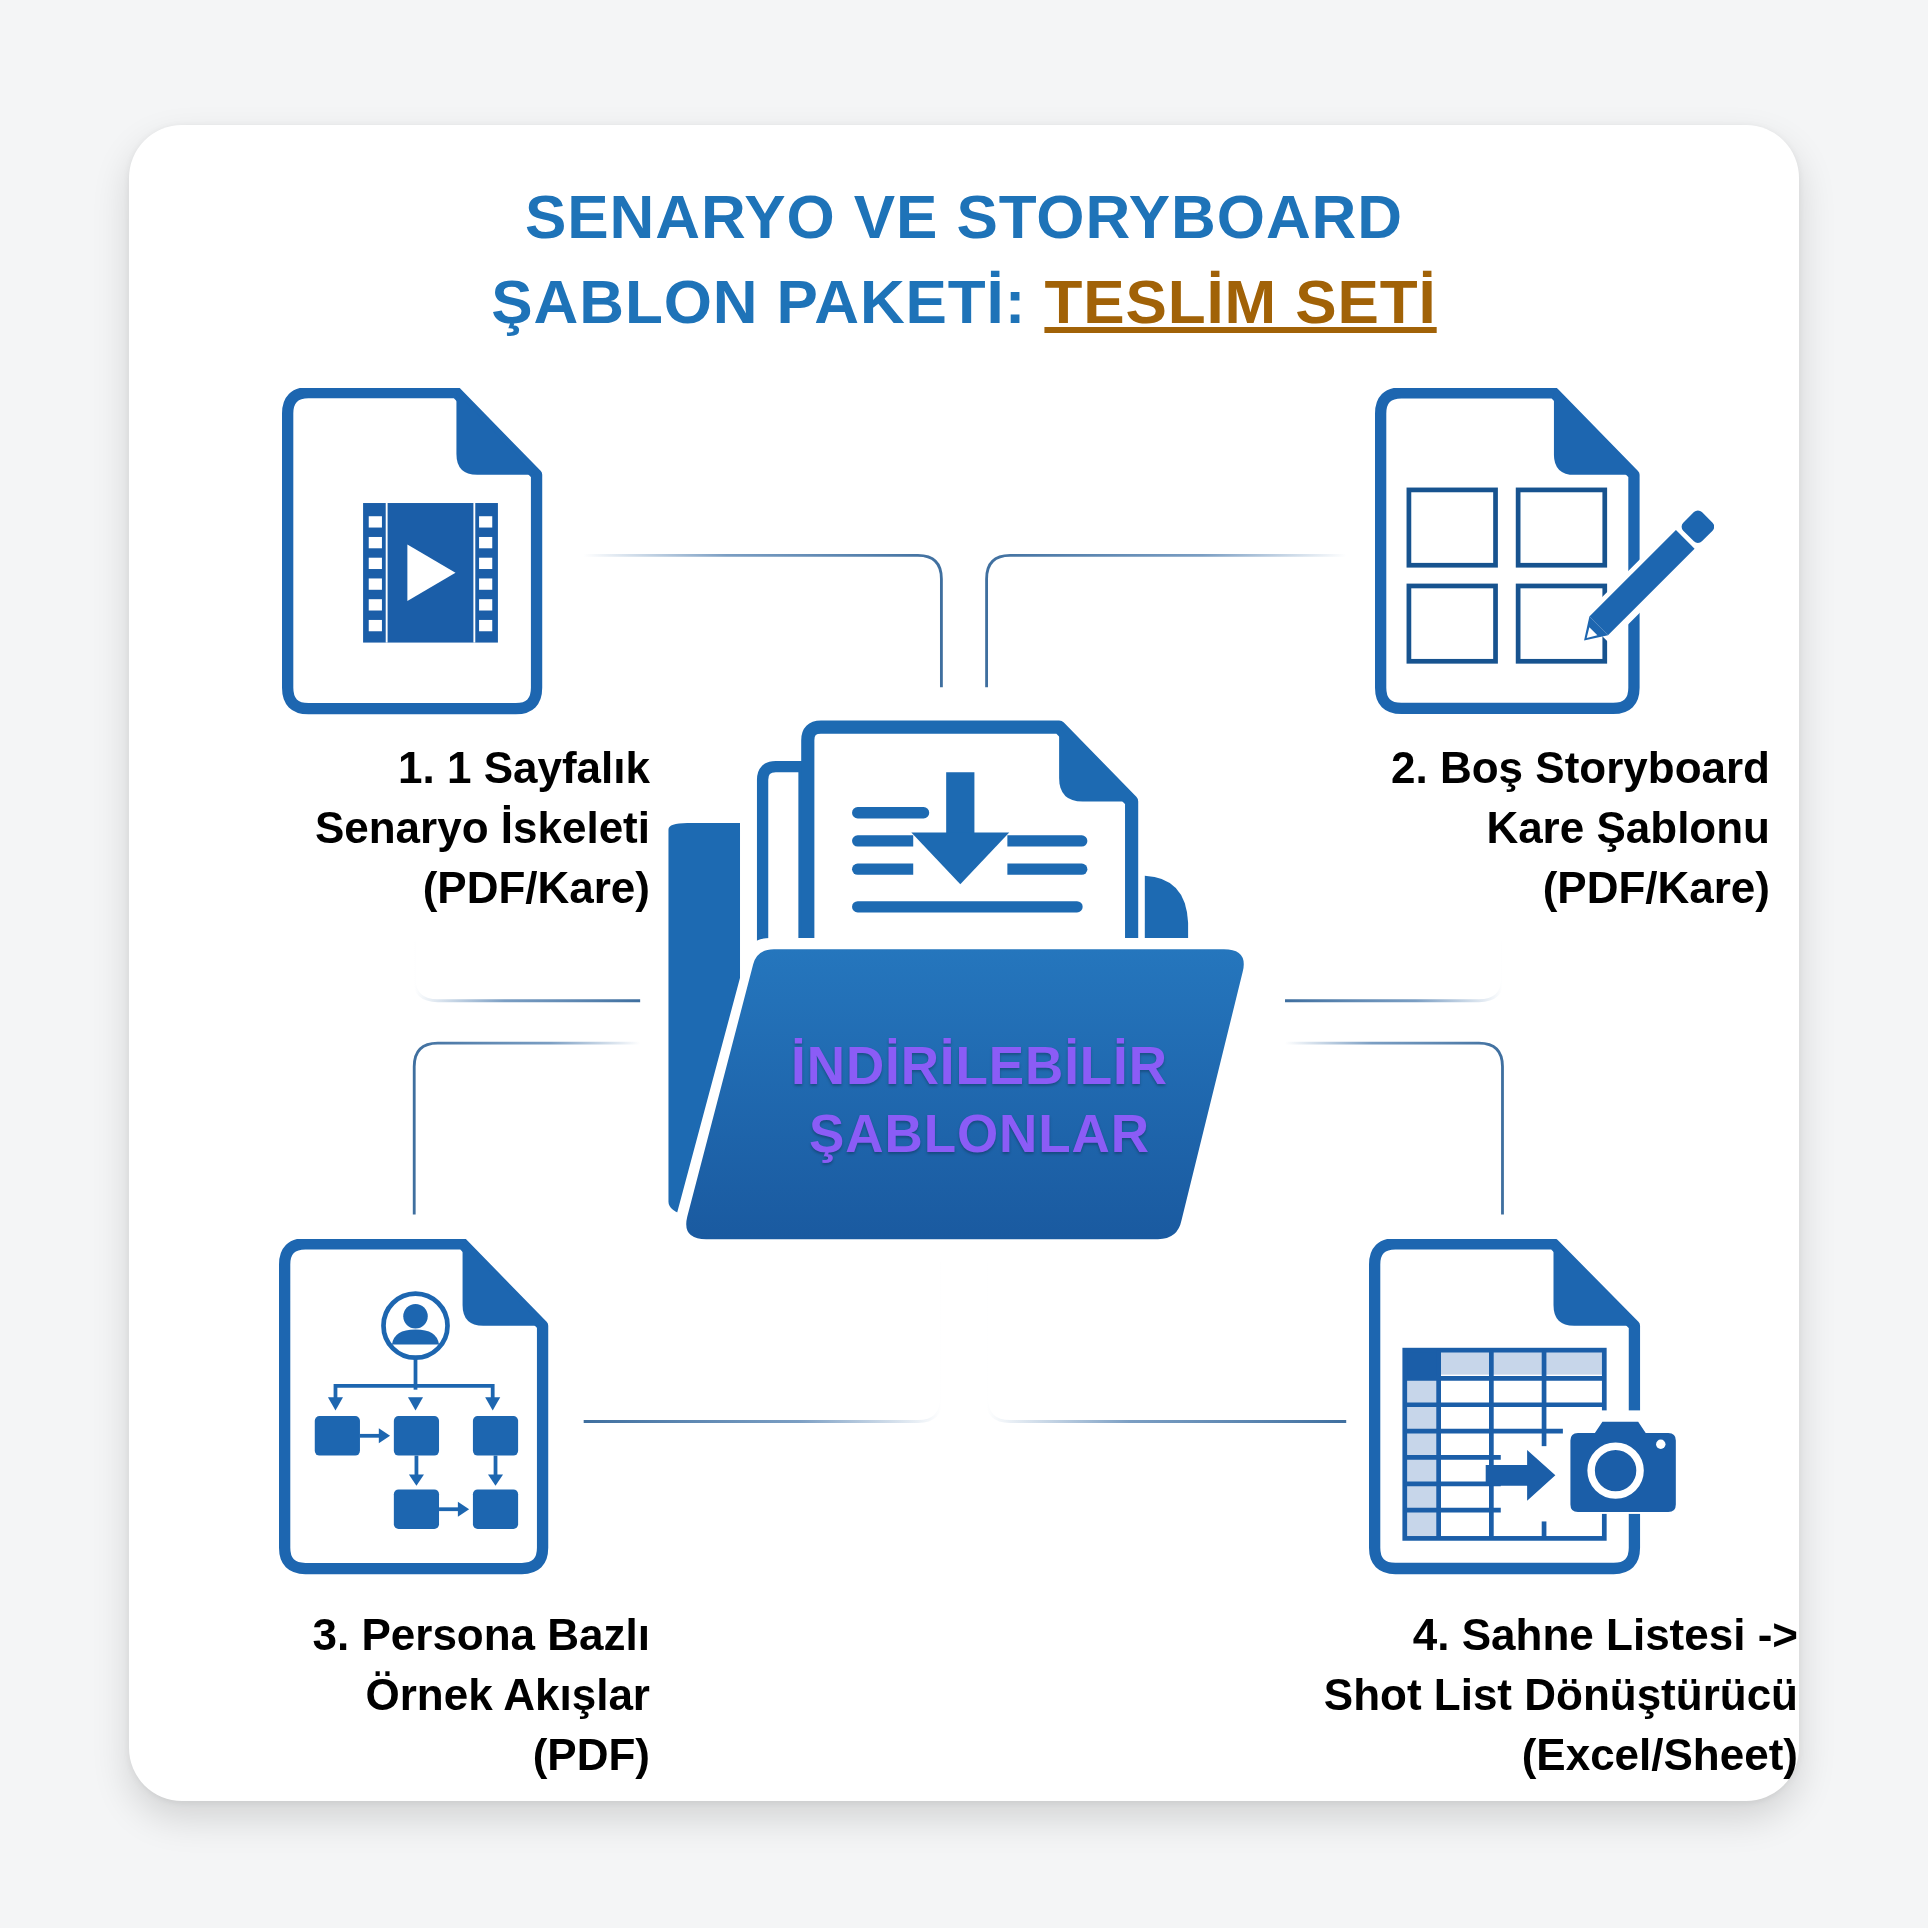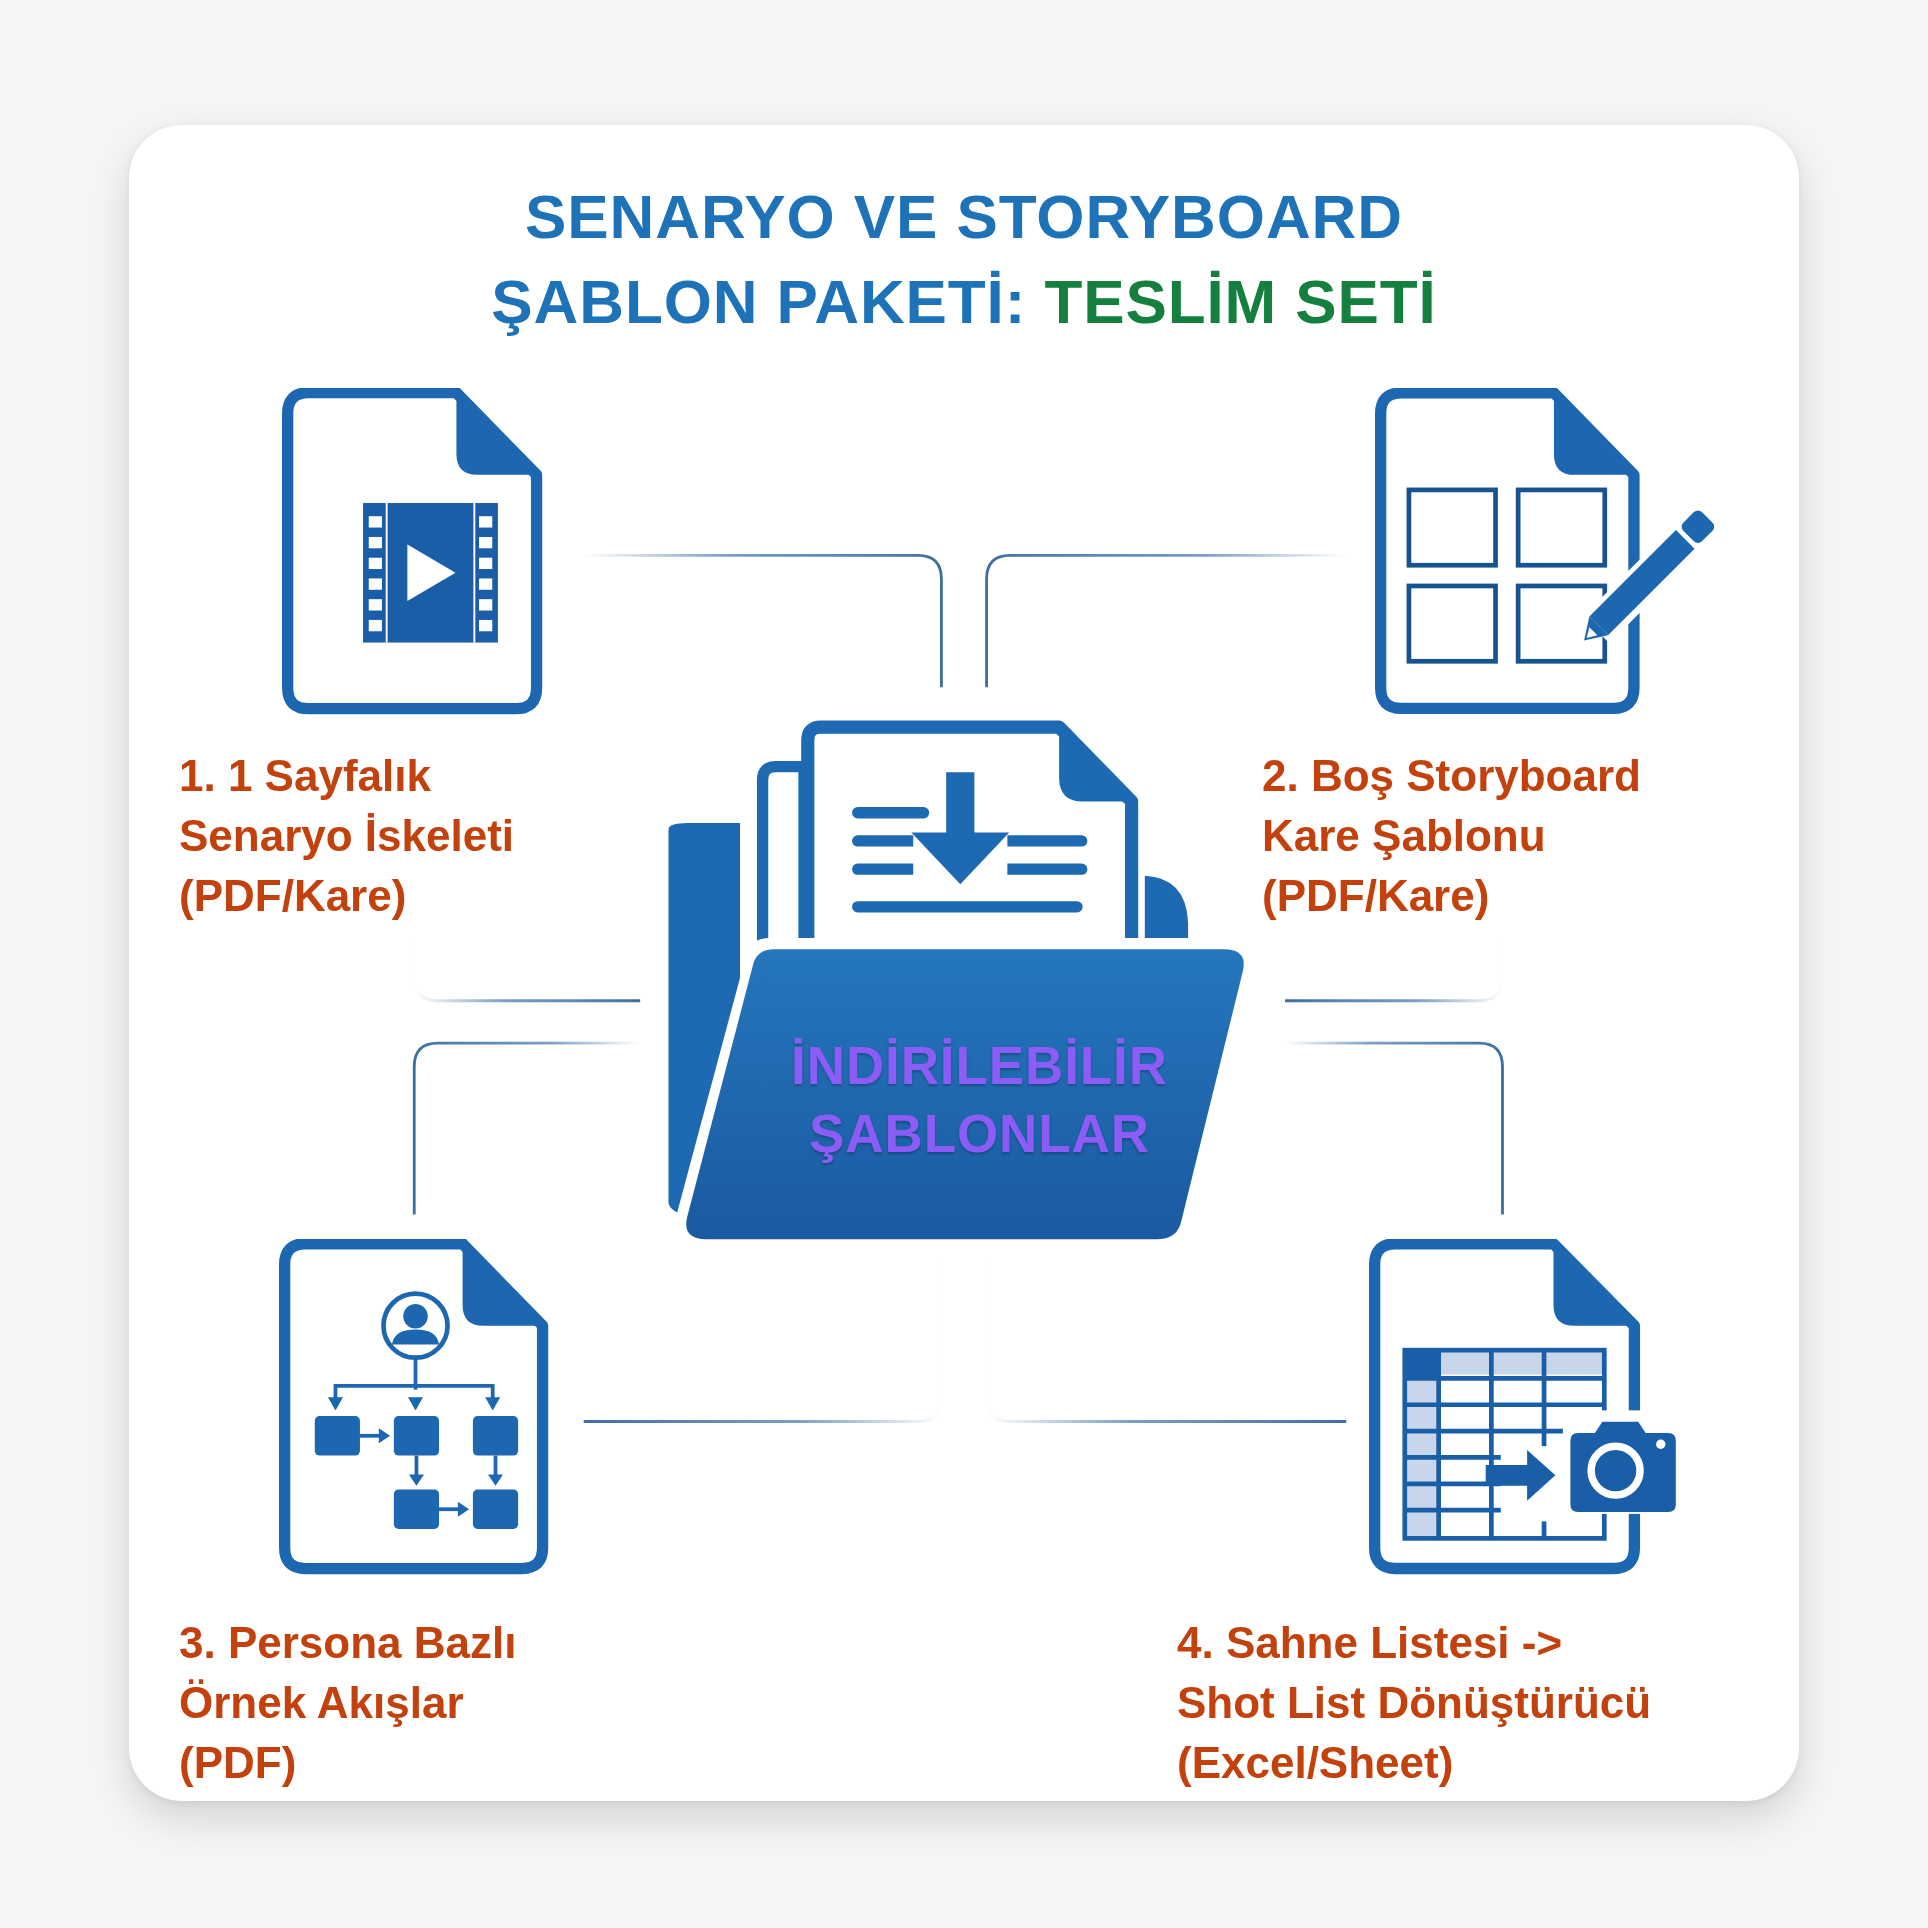--- a/index.html
+++ b/index.html
@@ -23,31 +23,30 @@
     left: 0; width: 1928px;
     text-align: center;
     font-weight: 700;
     font-size: 62px;
     letter-spacing: 0.9px;
     line-height: 83px;
     color: #1e73b8;
   }
   .title.l1 { top: 175px; }
   .title.l2 { top: 260px; }
-  .title .dark { color: #15803d; }
+  .title .dark { color: #a16207; text-decoration: underline; }
   .connectors { position: absolute; left: 0; top: 0; width: 1928px; height: 1928px; }
   .icon { position: absolute; }
   .label {
     position: absolute;
-    text-align: left;
+    text-align: right;
     font-weight: 700;
     font-size: 44px;
     line-height: 60px;
-    color: #c2410c;
-    margin-top: 8px;
+    color: #000000;
   }
   .label div { white-space: nowrap; }
   .folder { position: absolute; left: 659px; top: 712px; width: 612px; height: 546px; }
   .folder-text {
     position: absolute;
     left: 716px; width: 527px;
     text-align: center;
     font-weight: 700;
     font-size: 53px;
     line-height: 68px;

